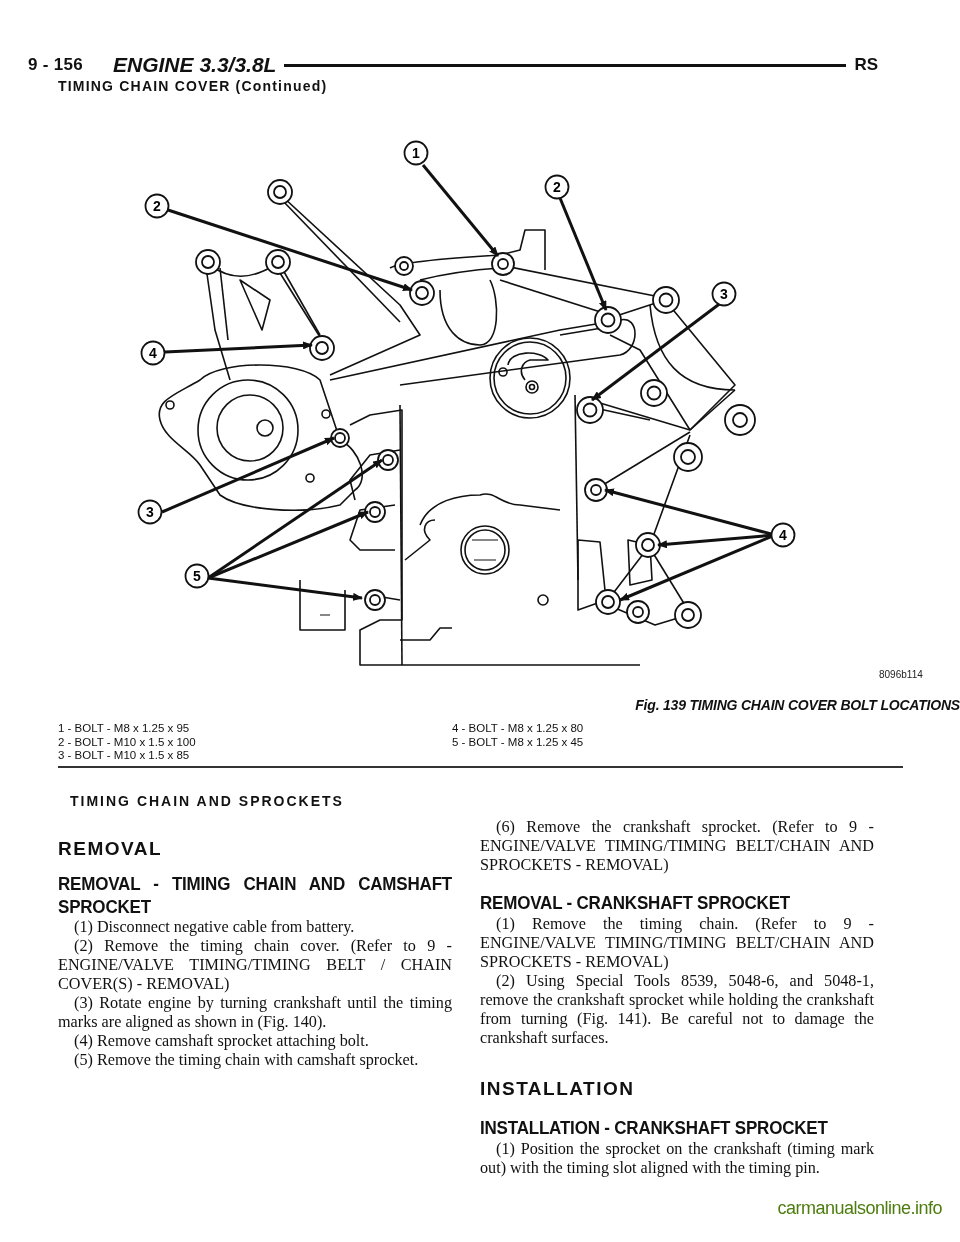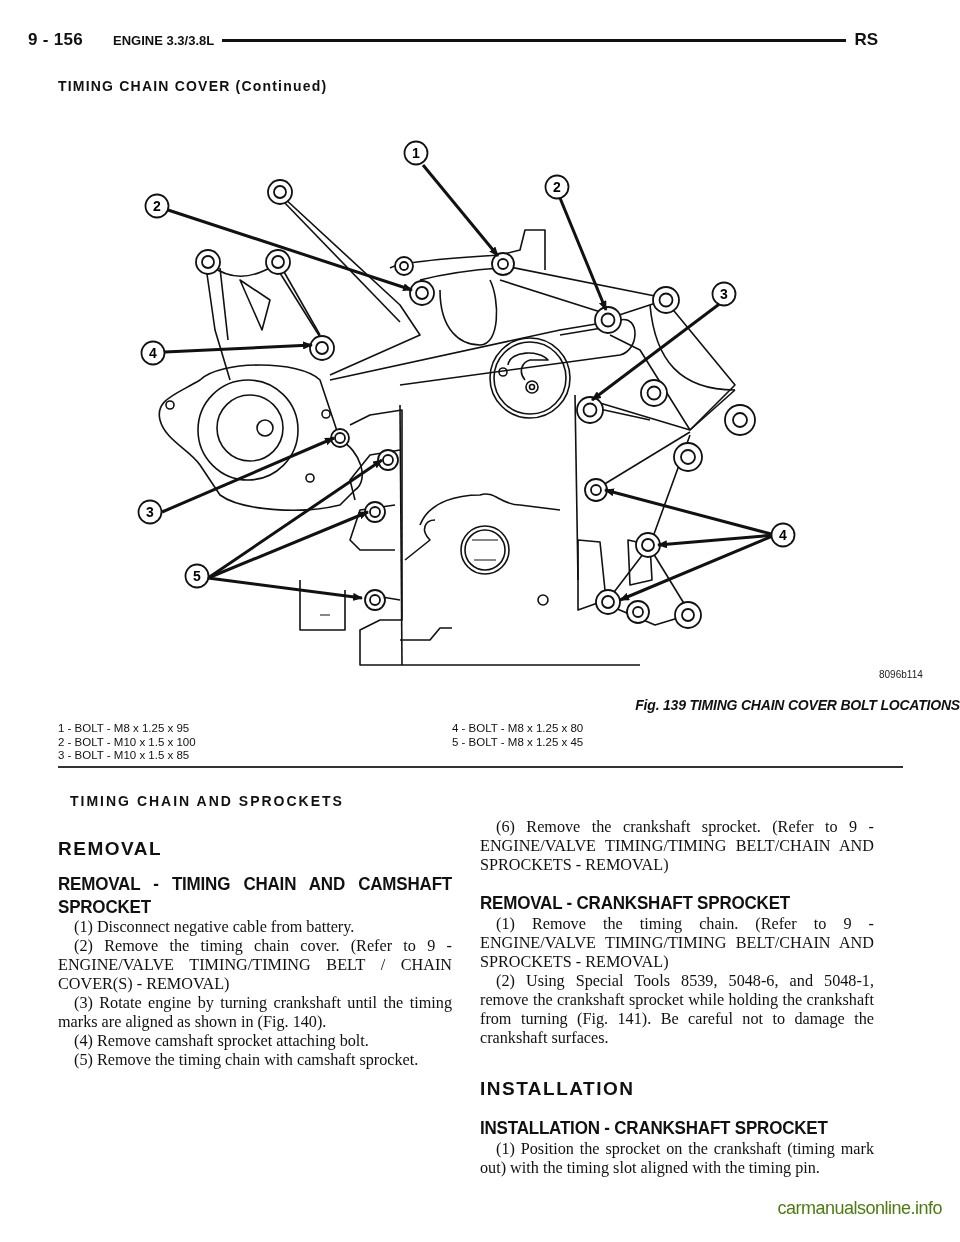--- a/index.html
+++ b/index.html
@@ -1,19 +1,19 @@
 <!DOCTYPE html>
 <html><head>
 <meta charset="utf-8">
 <style>
   html, body { margin: 0; padding: 0; background: #ffffff; }
   body { width: 960px; height: 1242px; position: relative; overflow: hidden; color: #111; }
-  .page-header { position: absolute; left: 28px; top: 28px; width: 850px; height: 24px; display: flex; align-items: center; }
+  .page-header { position: absolute; left: 28px; top: 53px; width: 850px; height: 24px; display: flex; align-items: center; }
   .hdr-page { font-family: "Liberation Sans", sans-serif; font-weight: bold; font-size: 17px; letter-spacing: 0.3px; }
-  .hdr-title { font-family: "Liberation Sans", sans-serif; font-weight: bold; font-size: 13px; margin-left: 30px; white-space: nowrap; }
+  .hdr-title { font-family: "Liberation Sans", sans-serif; font-weight: bold; font-size: 21px; margin-left: 30px; white-space: nowrap; font-style: italic; }
   .hdr-rule { flex: 1; height: 3px; background: #111; margin: 0 8px 0 8px; }
   .hdr-code { font-family: "Liberation Sans", sans-serif; font-weight: bold; font-size: 17px; }
   .section-cont { position: absolute; left: 58px; top: 78px; font-family: "Liberation Sans", sans-serif; font-weight: bold; font-size: 14px; letter-spacing: 1.2px; }
 
   .figure { position: absolute; left: 120px; top: 140px; width: 790px; height: 540px; }
   .figure svg { width: 100%; height: 100%; }
   .fig-code { position: absolute; left: 835px; top: 669px; font-family: Liberation Sans, sans-serif; font-size: 10px; color: #222; margin-left: 44px; }
 
   .fig-caption { position: absolute; left: 0; width: 960px; top: 697px; text-align: right; font-family: "Liberation Sans", sans-serif; font-weight: bold; font-style: italic; font-size: 14px; letter-spacing: -0.2px; }
   .legend { position: absolute; top: 722px; font-family: "Liberation Sans", sans-serif; font-size: 11.5px; line-height: 13.5px; }

